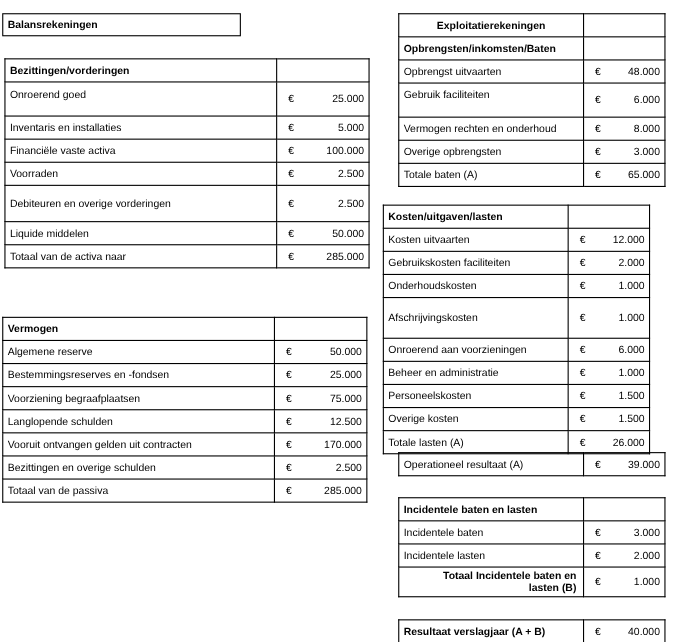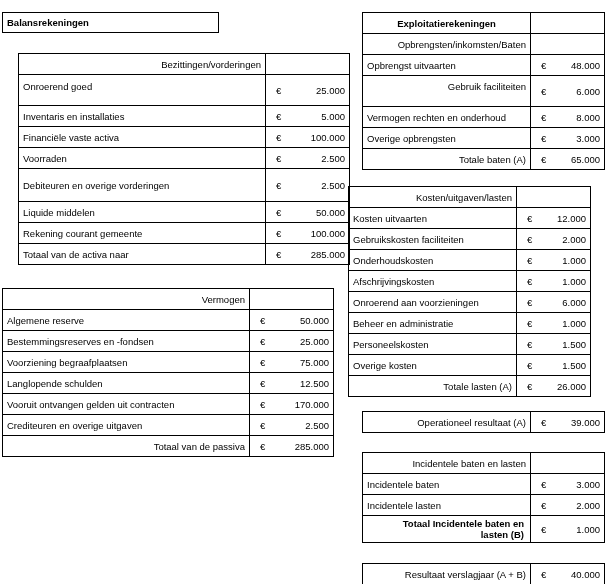--- a/index.html
+++ b/index.html
@@ -3,35 +3,35 @@
 <meta charset="utf-8">
 <style>
   html, body { margin:0; padding:0; background:#ffffff; }
   body { width:614px; height:584px; position:relative; overflow:hidden;
          font-family:"Liberation Sans", sans-serif; font-size:9.5px; color:#000; }
   table.t { position:absolute; border-collapse:collapse; table-layout:fixed; }
   table.t td { border:1px solid #000; padding:0 4px; vertical-align:middle; white-space:nowrap; overflow:hidden; }
   td.lbl { text-align:left; }
   td.amt { text-align:right; vertical-align:bottom; padding-bottom:2px; }
   td.amt .cur { float:left; padding-left:6px; }
-  td.hdr { font-weight:normal;text-align:right; }
-  td.right { text-align:right; }
+  td.hdr { font-weight:bold; }
+  td.right { }
   td.center { text-align:center; font-weight:bold; }
   td.empty { border:none; }
   .title { position:absolute; border:1px solid #000; box-sizing:border-box; font-weight:bold;
            padding-left:4px; display:flex; align-items:center; }
 </style>
 </head>
 <body>
 
 <div class="title" style="left:2px;top:12px;width:217px;height:21px;">
   <span>Balansrekeningen</span>
 </div>
 
-<table class="t" style="left:18px;top:53px;width:331px;">
+<table class="t" style="left:4px;top:53px;width:331px;">
   <colgroup>
       <col style="width:247px">
       <col style="width:84px">
     </colgroup>
   <tbody>
       <tr style="height:21px">
     <td class="hdr">Bezittingen/vorderingen</td>
     <td class="empty"></td>
   </tr>
   <tr style="height:31px">
@@ -52,24 +52,20 @@
   </tr>
   <tr style="height:33px">
     <td class="lbl">Debiteuren en overige vorderingen</td>
     <td class="amt"><span class="cur">€</span><span>2.500</span></td>
   </tr>
   <tr style="height:21px">
     <td class="lbl">Liquide middelen</td>
     <td class="amt"><span class="cur">€</span><span>50.000</span></td>
   </tr>
   <tr style="height:21px">
-    <td class="lbl">Rekening courant gemeente</td>
-    <td class="amt"><span class="cur">€</span><span>100.000</span></td>
-  </tr>
-  <tr style="height:21px">
     <td class="lbl">Totaal van de activa naar</td>
     <td class="amt"><span class="cur">€</span><span>285.000</span></td>
   </tr>
 </tbody>
   </table>
 
 <table class="t" style="left:2px;top:288px;width:331px;">
   <colgroup>
       <col style="width:247px">
       <col style="width:84px">
@@ -93,21 +89,21 @@
   </tr>
   <tr style="height:21px">
     <td class="lbl">Langlopende schulden</td>
     <td class="amt"><span class="cur">€</span><span>12.500</span></td>
   </tr>
   <tr style="height:21px">
     <td class="lbl">Vooruit ontvangen gelden uit contracten</td>
     <td class="amt"><span class="cur">€</span><span>170.000</span></td>
   </tr>
   <tr style="height:21px">
-    <td class="lbl">Crediteuren en overige uitgaven</td>
+    <td class="lbl">Bezittingen en overige schulden</td>
     <td class="amt"><span class="cur">€</span><span>2.500</span></td>
   </tr>
   <tr style="height:21px">
     <td class="right">Totaal van de passiva</td>
     <td class="amt"><span class="cur">€</span><span>285.000</span></td>
   </tr>
 </tbody>
   </table>
 
 <table class="t" style="left:362px;top:12px;width:242px;border-radius:22px;">
@@ -122,21 +118,21 @@
   </tr>
   <tr style="height:21px">
     <td class="hdr">Opbrengsten/inkomsten/Baten</td>
     <td class="empty"></td>
   </tr>
   <tr style="height:21px">
     <td class="lbl">Opbrengst uitvaarten</td>
     <td class="amt"><span class="cur">€</span><span>48.000</span></td>
   </tr>
   <tr style="height:31px">
-    <td class="lbl" style="vertical-align:top;padding-top:5px;text-align:right;">Gebruik faciliteiten</td>
+    <td class="lbl" style="vertical-align:top;padding-top:5px;">Gebruik faciliteiten</td>
     <td class="amt"><span class="cur">€</span><span>6.000</span></td>
   </tr>
   <tr style="height:21px">
     <td class="lbl">Vermogen rechten en onderhoud</td>
     <td class="amt"><span class="cur">€</span><span>8.000</span></td>
   </tr>
   <tr style="height:21px">
     <td class="lbl">Overige opbrengsten</td>
     <td class="amt"><span class="cur">€</span><span>3.000</span></td>
   </tr>
@@ -162,21 +158,21 @@
     <td class="amt"><span class="cur">€</span><span>12.000</span></td>
   </tr>
   <tr style="height:21px">
     <td class="lbl">Gebruikskosten faciliteiten</td>
     <td class="amt"><span class="cur">€</span><span>2.000</span></td>
   </tr>
   <tr style="height:21px">
     <td class="lbl">Onderhoudskosten</td>
     <td class="amt"><span class="cur">€</span><span>1.000</span></td>
   </tr>
-  <tr style="height:21px">
+  <tr style="height:37px">
     <td class="lbl">Afschrijvingskosten</td>
     <td class="amt"><span class="cur">€</span><span>1.000</span></td>
   </tr>
   <tr style="height:21px">
     <td class="lbl">Onroerend aan voorzieningen</td>
     <td class="amt"><span class="cur">€</span><span>6.000</span></td>
   </tr>
   <tr style="height:21px">
     <td class="lbl">Beheer en administratie</td>
     <td class="amt"><span class="cur">€</span><span>1.000</span></td>

